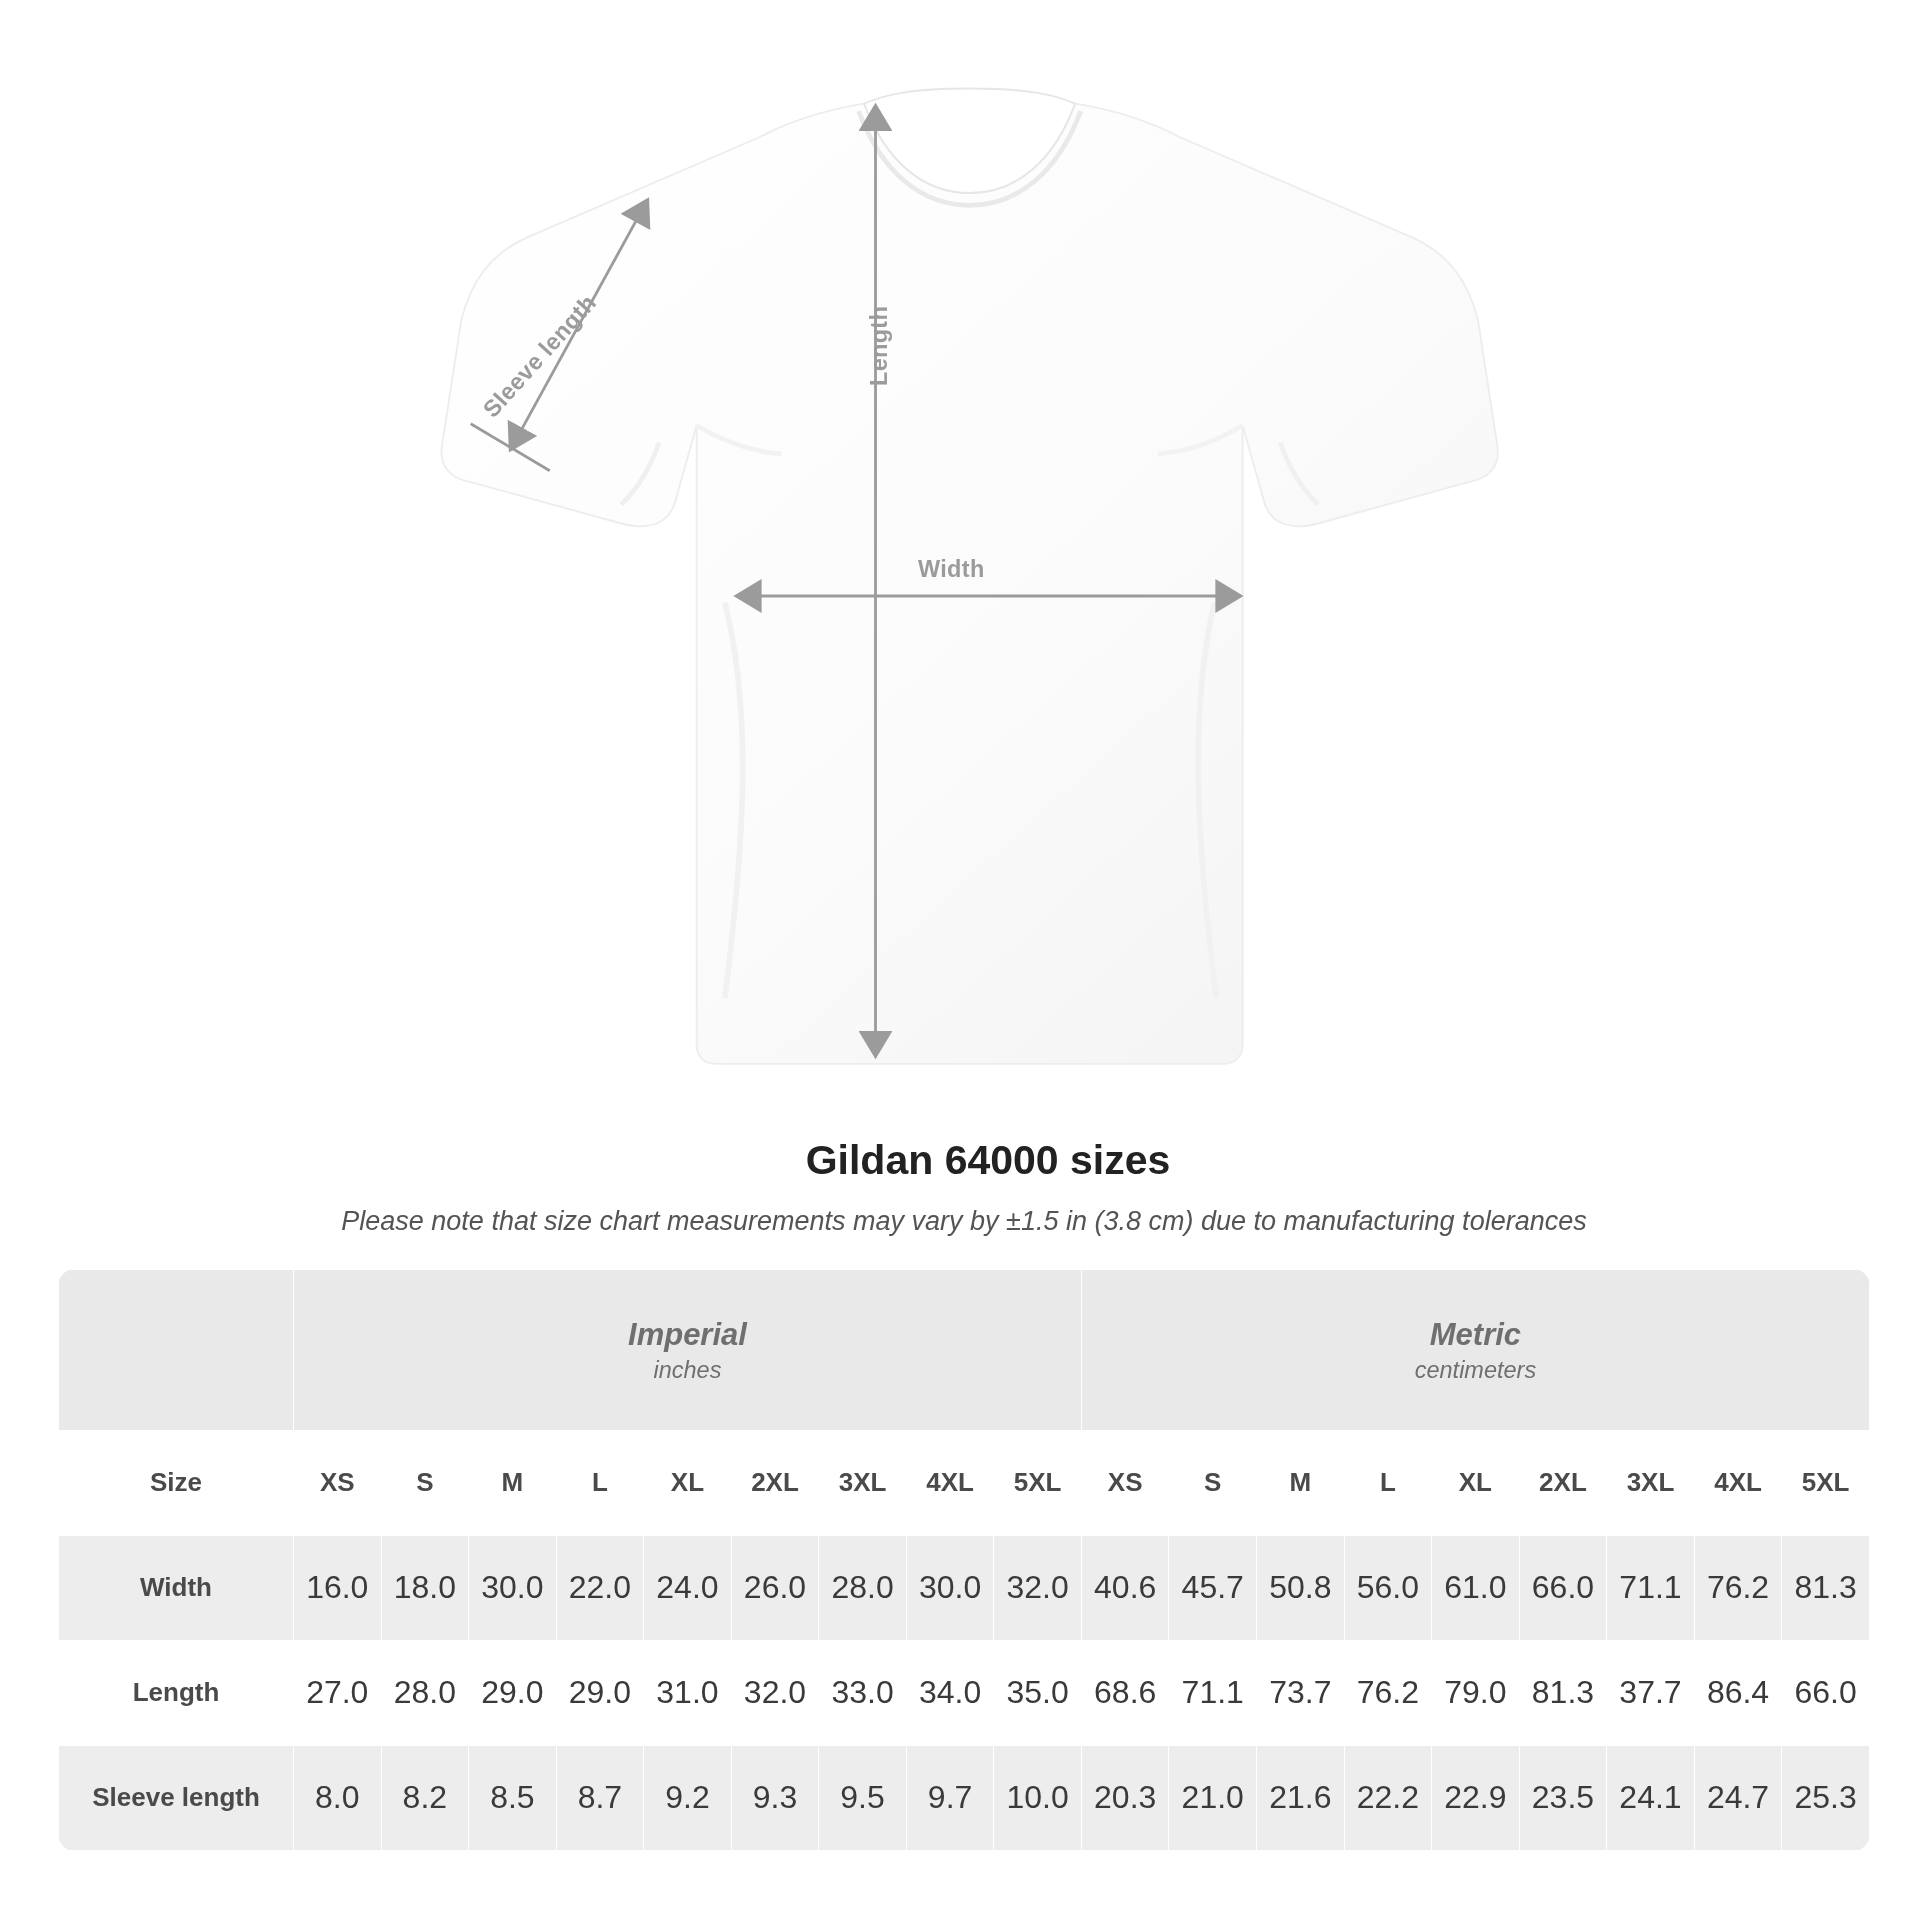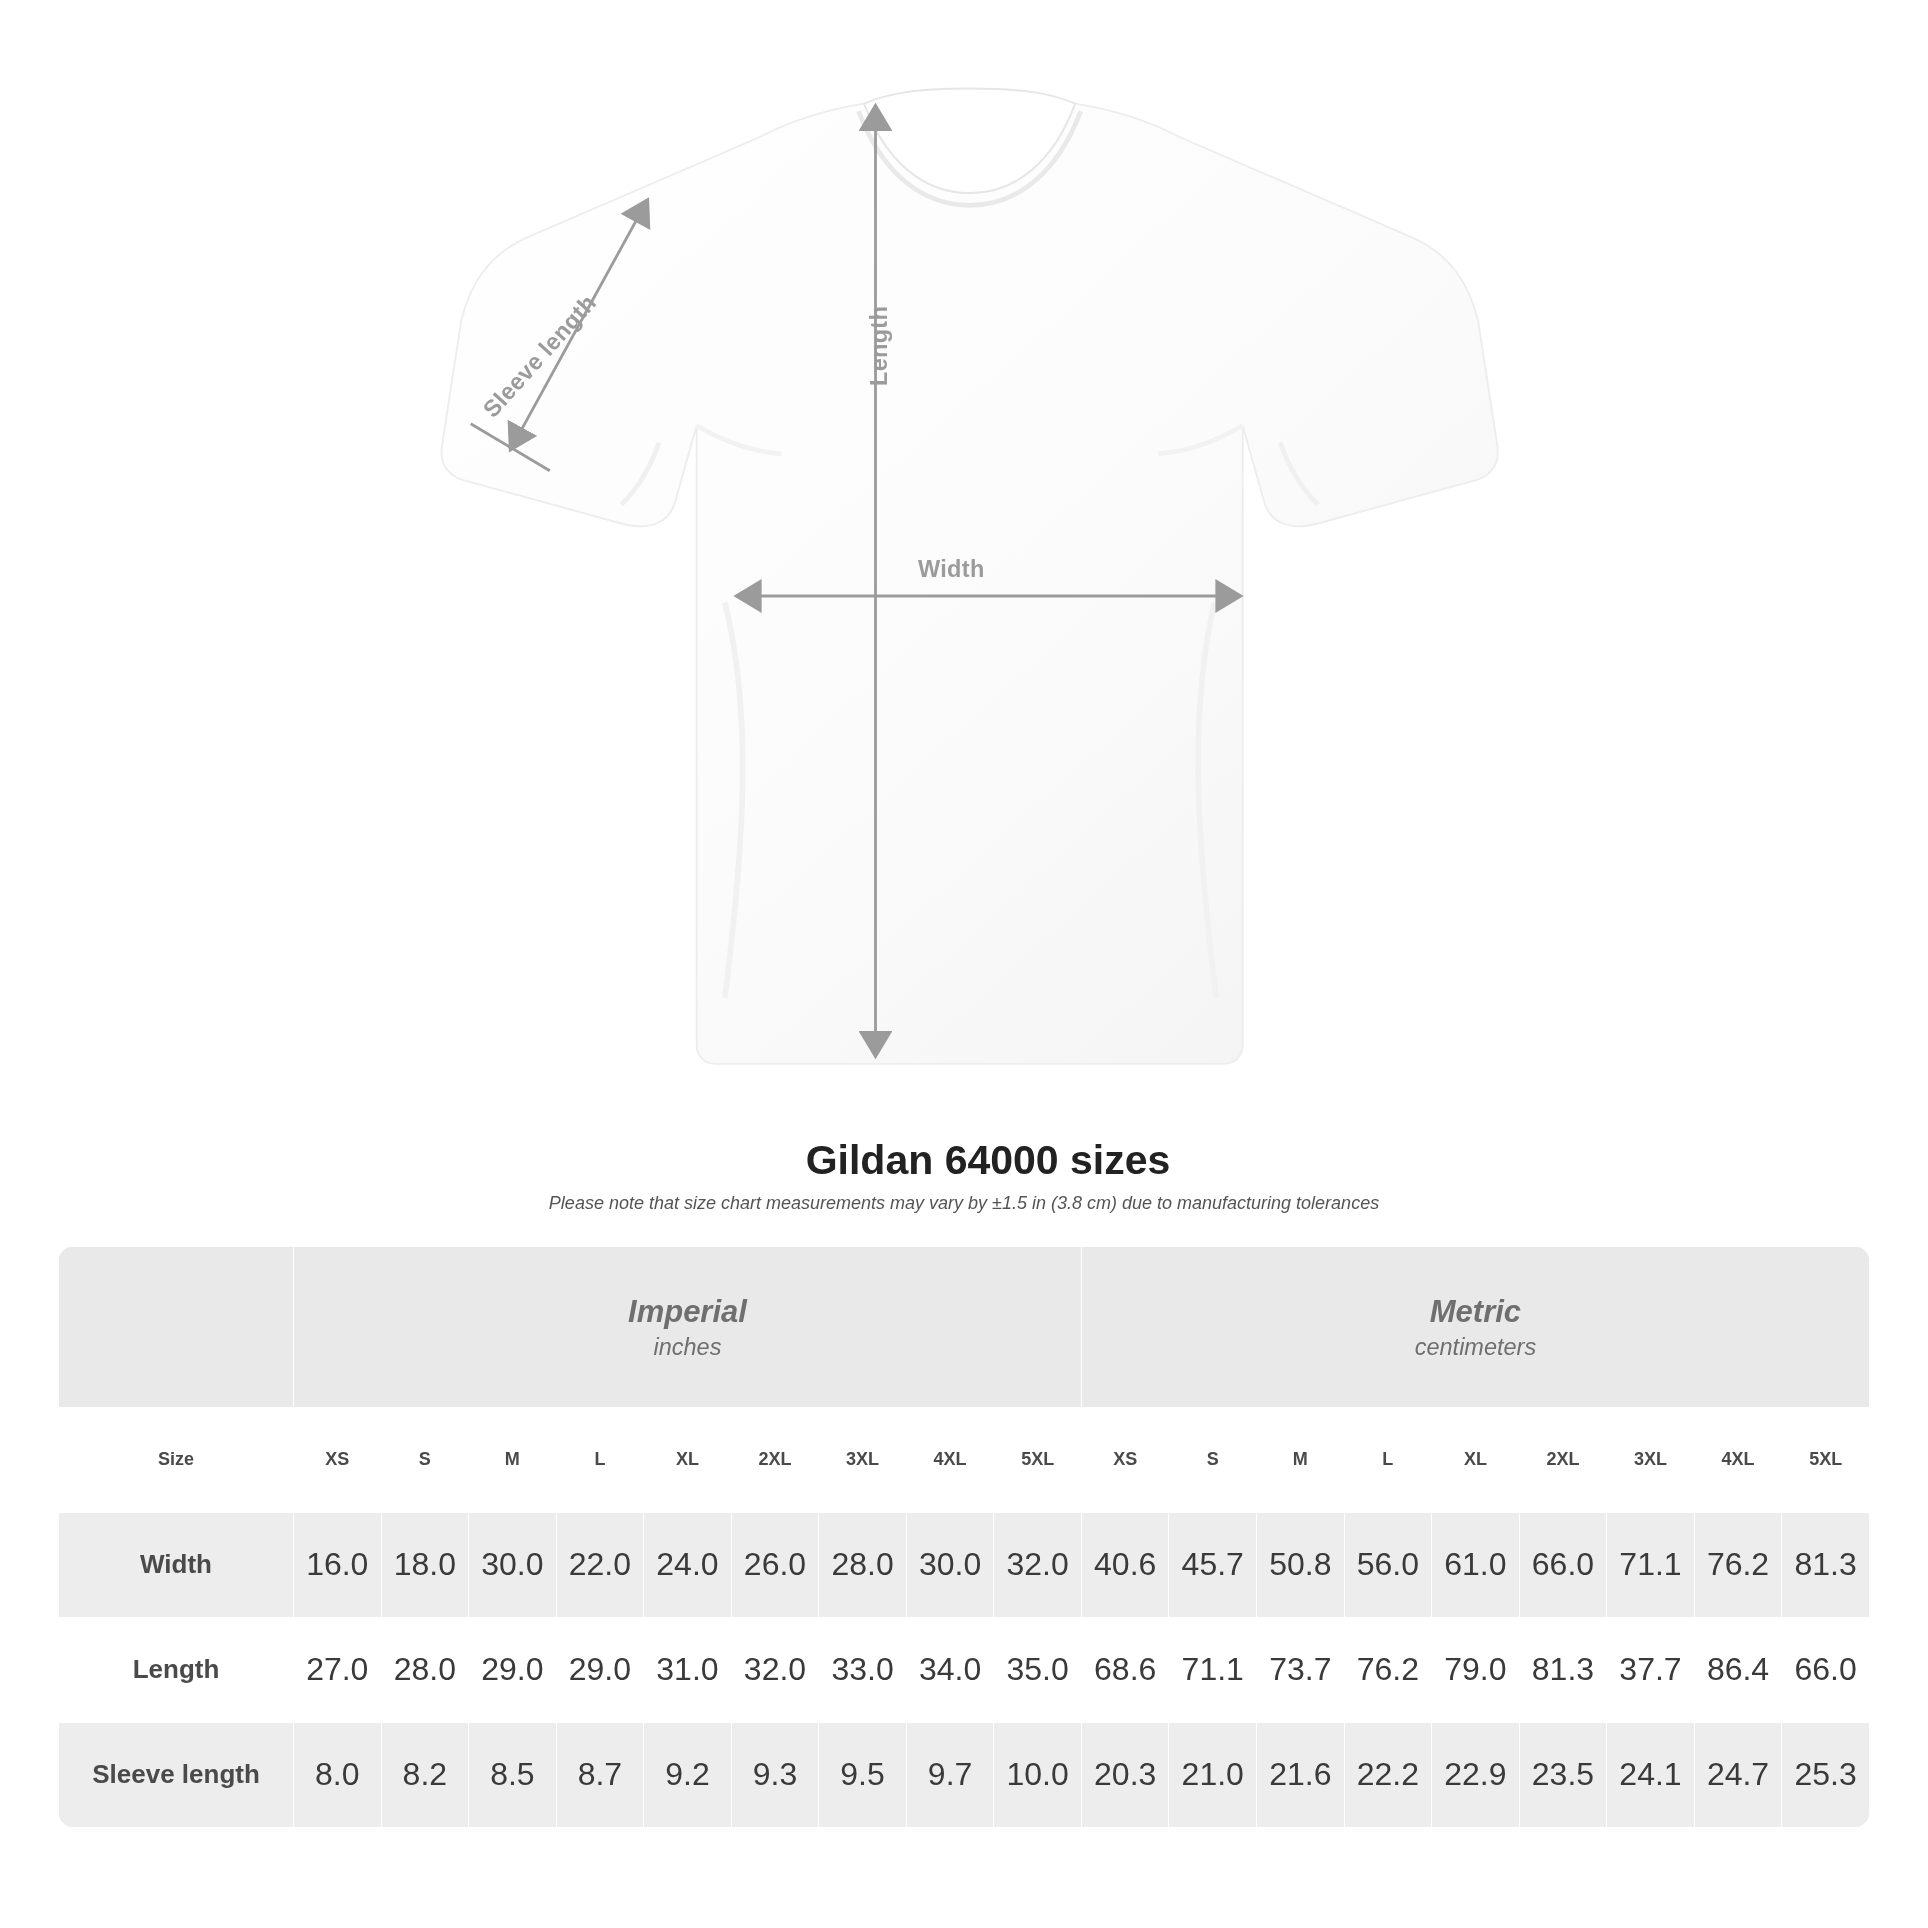--- a/index.html
+++ b/index.html
@@ -62,24 +62,24 @@
     margin-top: 24.5px;
   }
   .chart-title {
     font-size: 41px;
     font-weight: bold;
     color: #222222;
     line-height: 1.2;
     padding-left: 48px;
   }
   .chart-note {
-    font-size: 18px;
+    font-size: 27px;
     font-style: italic;
     color: #545454;
-    margin-top: 8px;
+    margin-top: 21px;
   }
 
   
   .table-wrap {
     margin: 32px 58px 0 58px;
     width: 1812px;
     border-radius: 17px;
     overflow: hidden;
     background: #ffffff;
   }
@@ -107,21 +107,21 @@
   }
   .unit-sub {
     font-size: 23.5px;
     font-style: italic;
     color: #6f6f6f;
     margin-top: 2px;
   }
   .hdr-row td {
     background: #ffffff;
     height: 102px;
-    font-size: 18px;
+    font-size: 26px;
     font-weight: bold;
     color: #4a4a4a;
   }
   .hdr-row td.rowlabel {
     background: #ffffff;
   }
   .data-row td {
     height: 102px;
     font-size: 32px;
     color: #3a3a3a;

